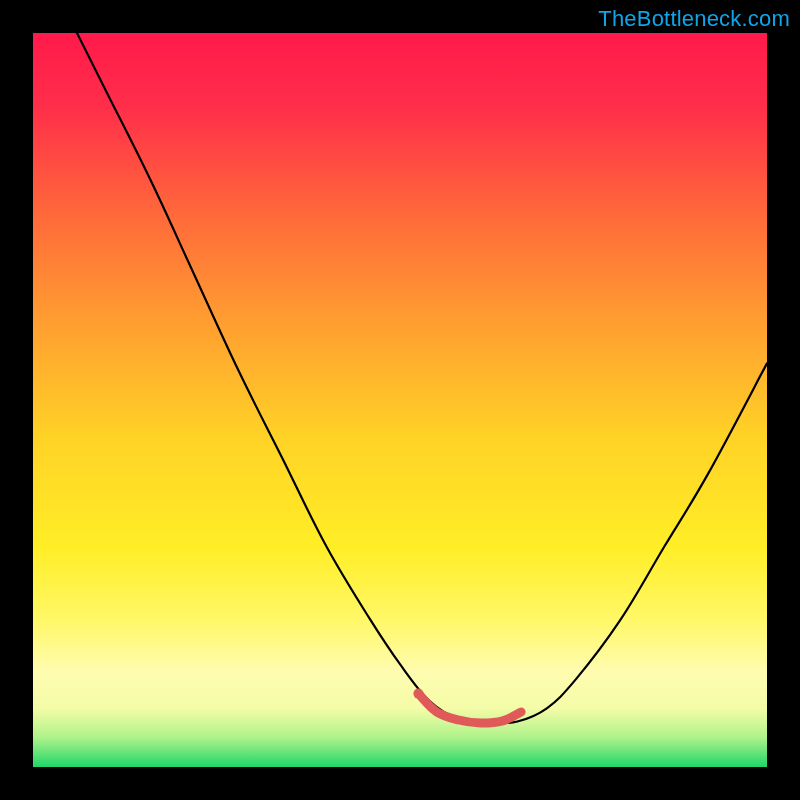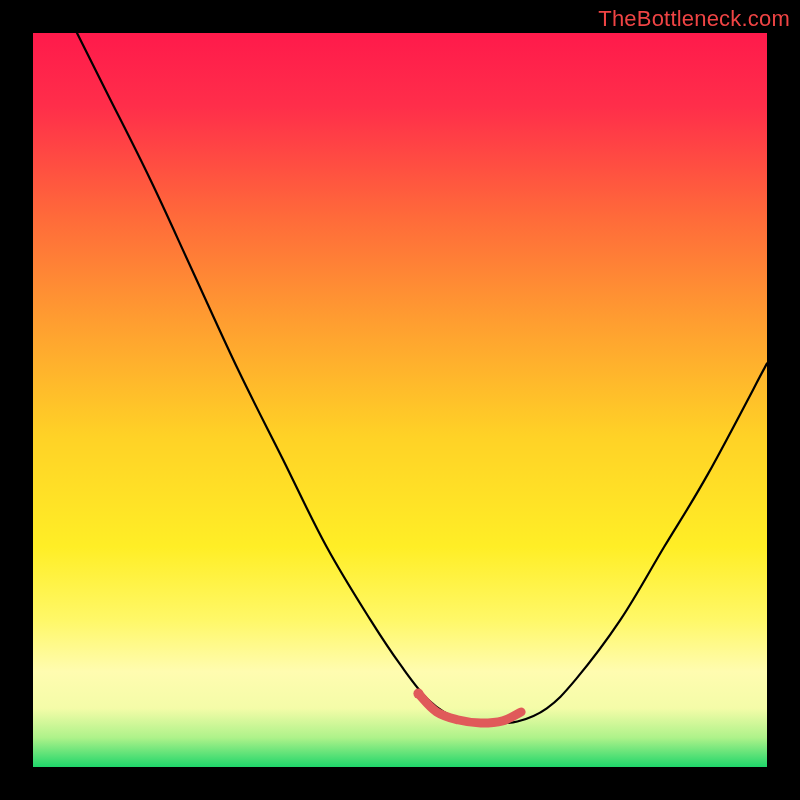--- a/index.html
+++ b/index.html
@@ -30,21 +30,21 @@
     top: 0;
     width: 100%;
     height: 100%;
   }
   .watermark {
     position: absolute;
     top: 6px;
     right: 10px;
     font-family: Arial, Helvetica, sans-serif;
     font-size: 22px;
-    color: #ef4444;
+    color: #0ea5e9;
     letter-spacing: 0.2px;
     font-weight: 500;
   }
   svg.curve {
     position: absolute;
     left: 0;
     top: 0;
     width: 100%;
     height: 100%;
   }

